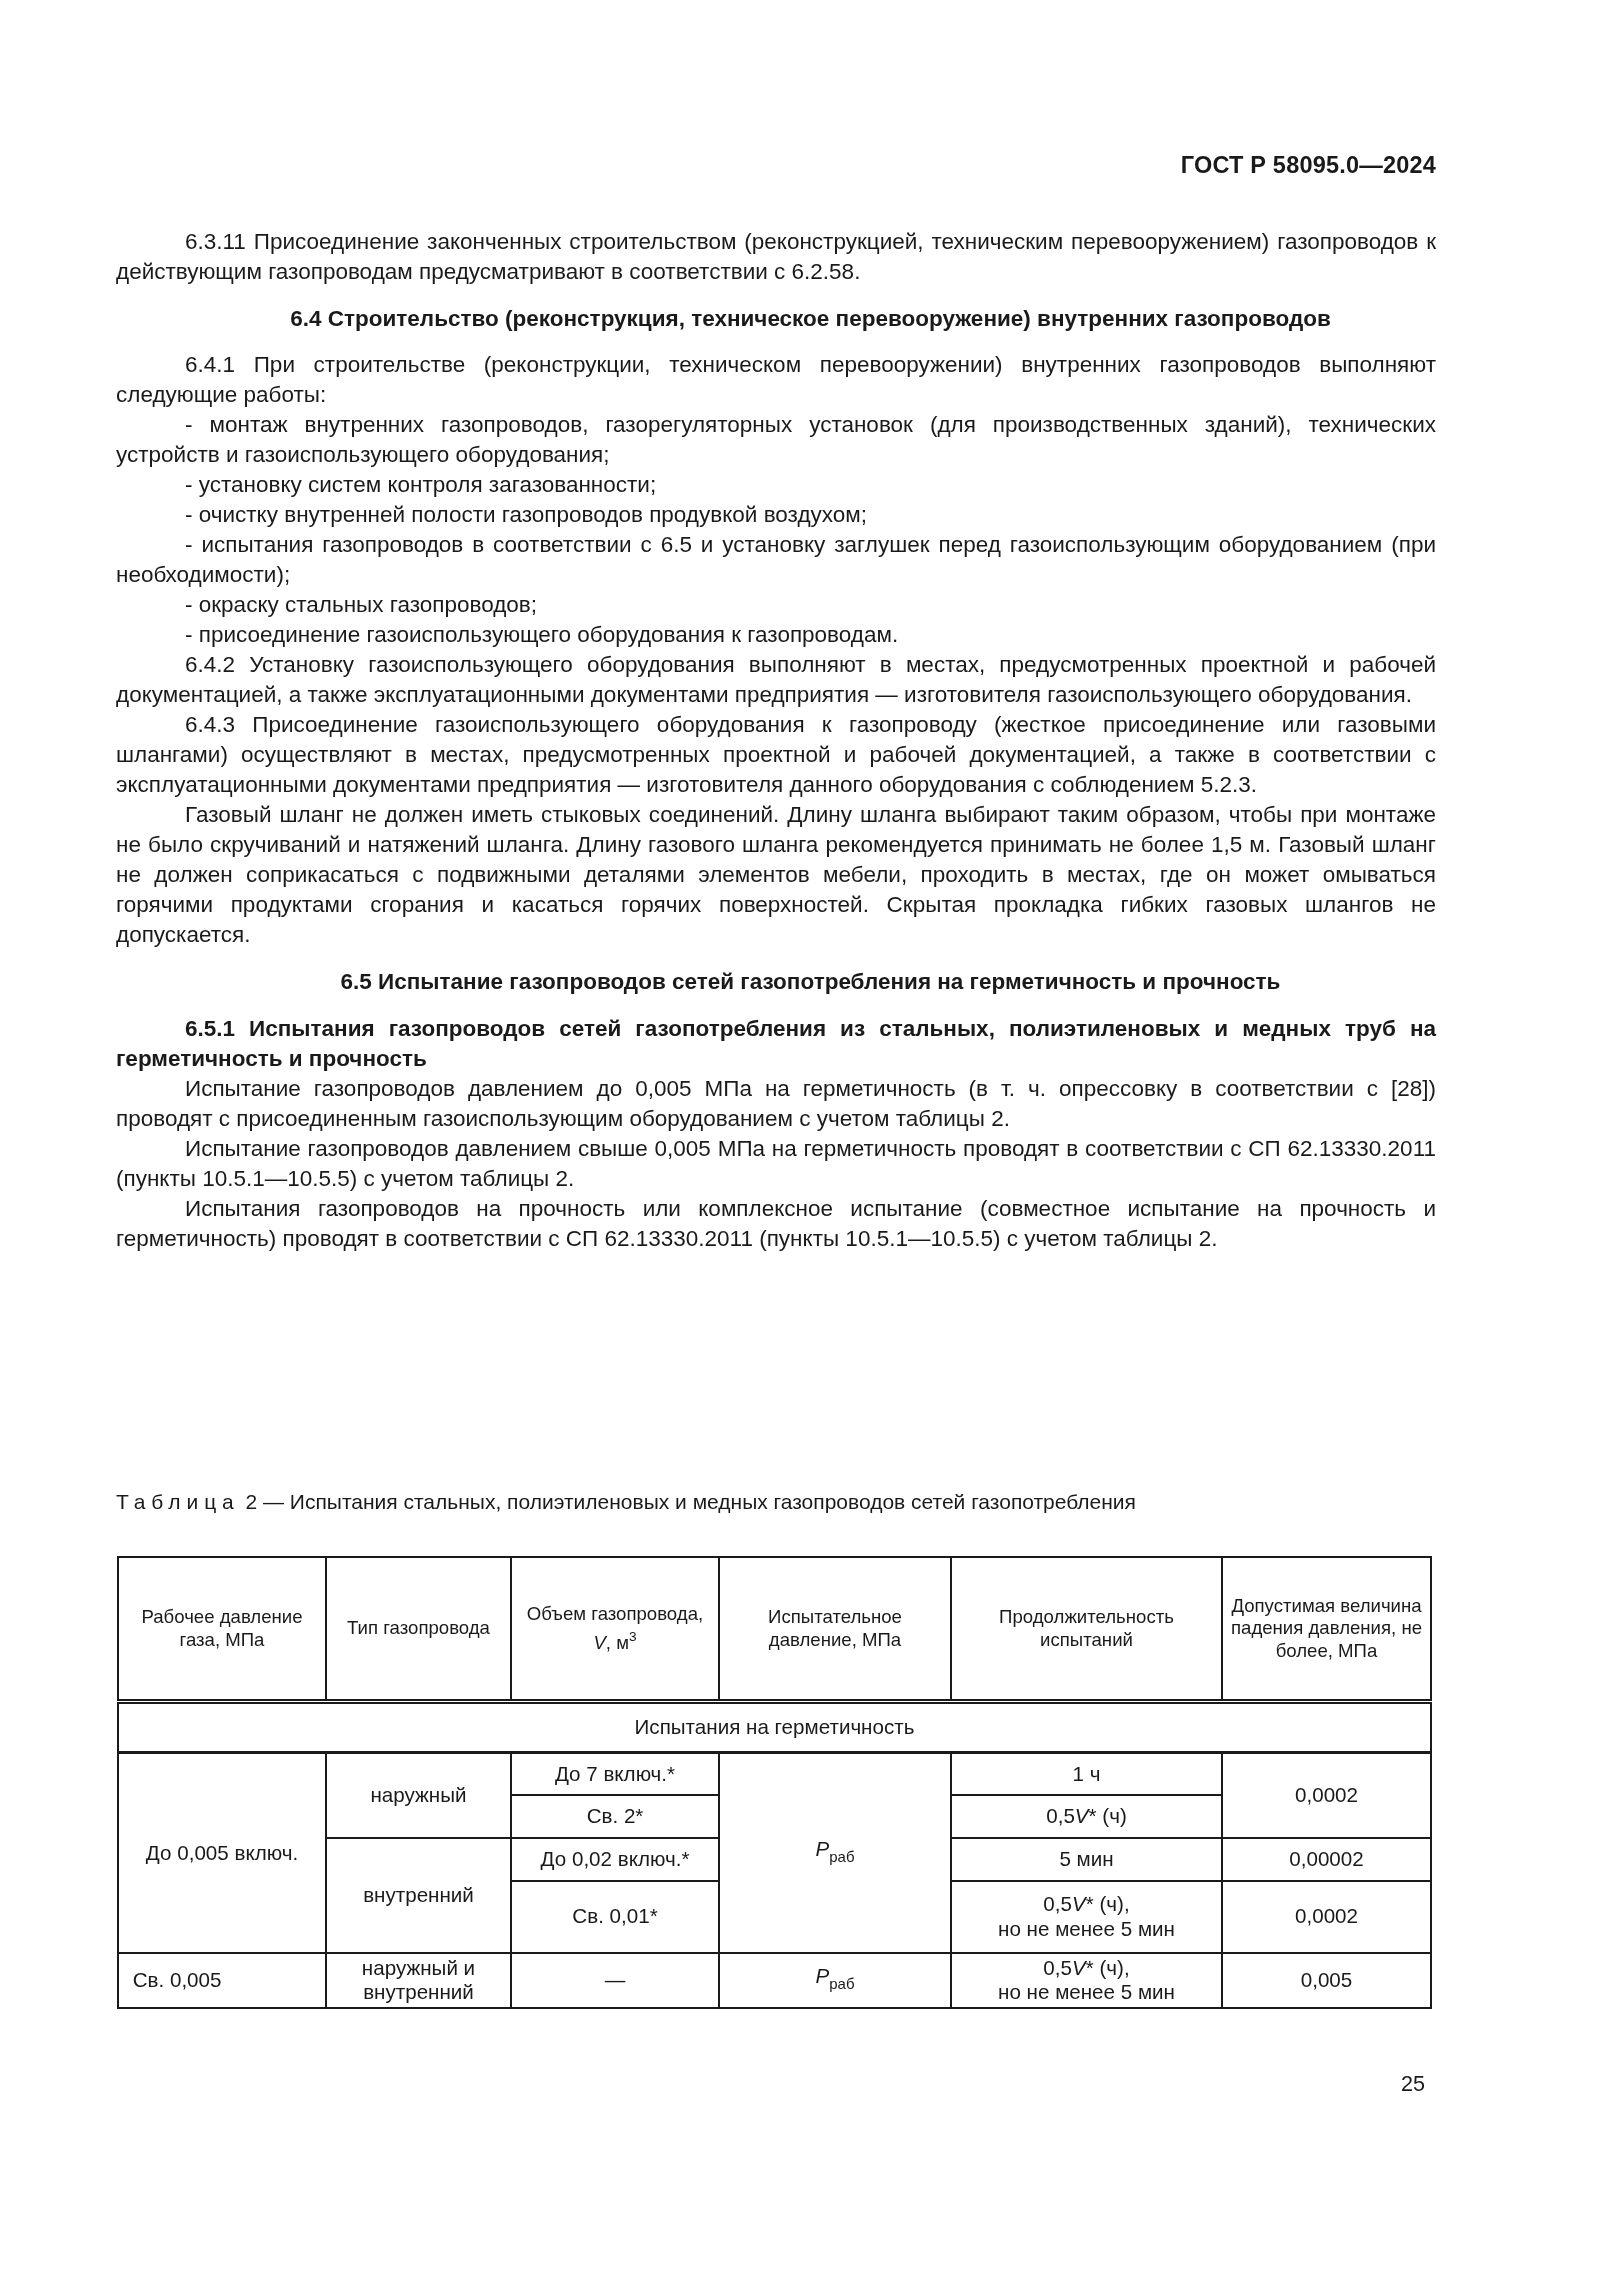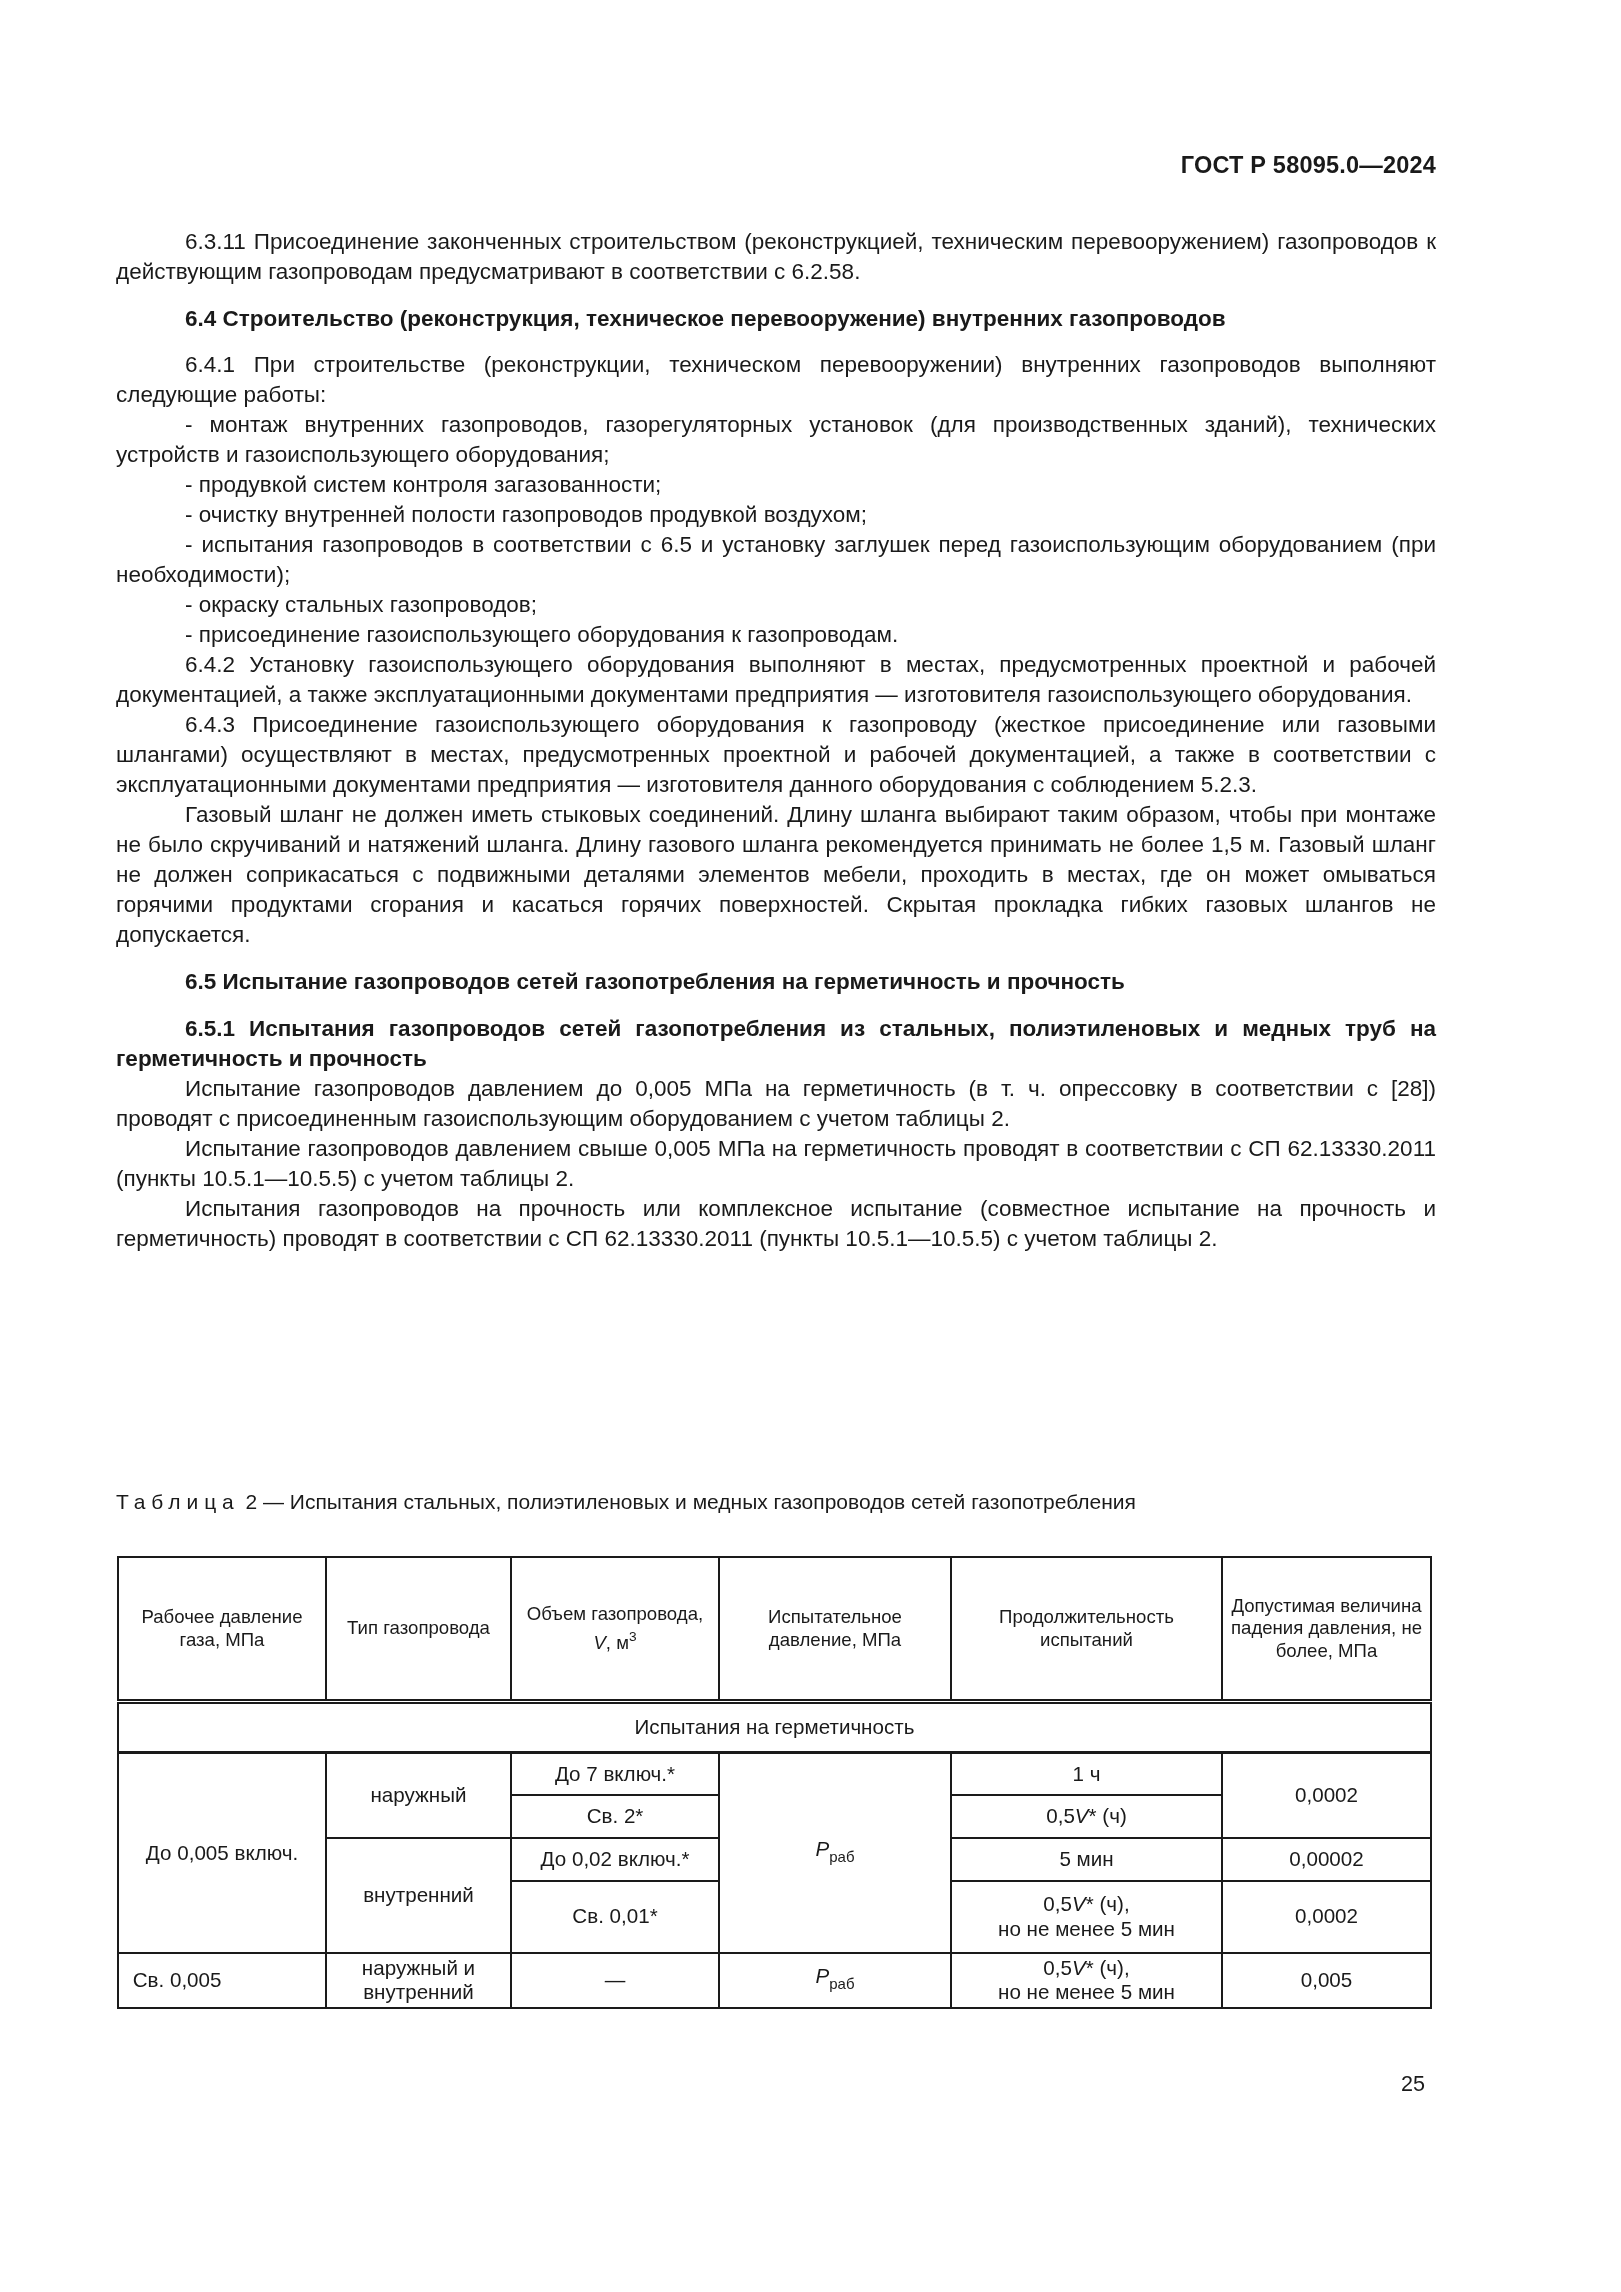--- a/index.html
+++ b/index.html
@@ -32,21 +32,21 @@
       font-size: 22.5px;
       line-height: 30px;
       text-align: justify;
     }
     .body-text p {
       margin: 0;
       text-indent: 69px;
     }
     .body-text p.heading {
       font-weight: bold;
-      text-align: left;
+      text-align: center;
     }
     .body-text p.heading-justify {
       font-weight: bold;
       text-align: justify;
       margin-top: 17px;
     }
     .gap-after  { margin-bottom: 16.7px !important; }
     .table-caption {
       position: absolute;
       left: 116px;
@@ -107,21 +107,21 @@
 </head>
 <body>
 
 <div class="page-header">ГОСТ Р 58095.0—2024</div>
 
 <div class="body-text">
   <p class="gap-after">6.3.11  Присоединение законченных строительством (реконструкцией, техническим перевооружением) газопроводов к действующим газопроводам предусматривают в соответствии с 6.2.58.</p>
   <p class="heading gap-after">6.4  Строительство (реконструкция, техническое перевооружение) внутренних газопроводов</p>
   <p>6.4.1  При строительстве (реконструкции, техническом перевооружении) внутренних газопроводов выполняют следующие работы:</p>
   <p>- монтаж внутренних газопроводов, газорегуляторных установок (для производственных зданий), технических устройств и газоиспользующего оборудования;</p>
-  <p>- продувкой систем контроля загазованности;</p>
+  <p>- установку систем контроля загазованности;</p>
   <p>- очистку внутренней полости газопроводов продувкой воздухом;</p>
   <p>- испытания газопроводов в соответствии с 6.5 и установку заглушек перед газоиспользующим оборудованием (при необходимости);</p>
   <p>- окраску стальных газопроводов;</p>
   <p>- присоединение газоиспользующего оборудования к газопроводам.</p>
   <p>6.4.2  Установку газоиспользующего оборудования выполняют в местах, предусмотренных проектной и рабочей документацией, а также эксплуатационными документами предприятия — изготовителя газоиспользующего оборудования.</p>
   <p>6.4.3  Присоединение газоиспользующего оборудования к газопроводу (жесткое присоединение или газовыми шлангами) осуществляют в местах, предусмотренных проектной и рабочей документацией, а также в соответствии с эксплуатационными документами предприятия — изготовителя данного оборудования с соблюдением 5.2.3.</p>
   <p class="gap-after">Газовый шланг не должен иметь стыковых соединений. Длину шланга выбирают таким образом, чтобы при монтаже не было скручиваний и натяжений шланга. Длину газового шланга рекомендуется принимать не более 1,5 м. Газовый шланг не должен соприкасаться с подвижными деталями элементов мебели, проходить в местах, где он может омываться горячими продуктами сгорания и касаться горячих поверхностей. Скрытая прокладка гибких газовых шлангов не допускается.</p>
   <p class="heading gap-after">6.5  Испытание газопроводов сетей газопотребления на герметичность и прочность</p>
   <p class="heading-justify">6.5.1  Испытания газопроводов сетей газопотребления из стальных, полиэтиленовых и медных труб на герметичность и прочность</p>
   <p>Испытание газопроводов давлением до 0,005 МПа на герметичность (в т. ч. опрессовку в соответствии с [28]) проводят с присоединенным газоиспользующим оборудованием с учетом таблицы 2.</p>

